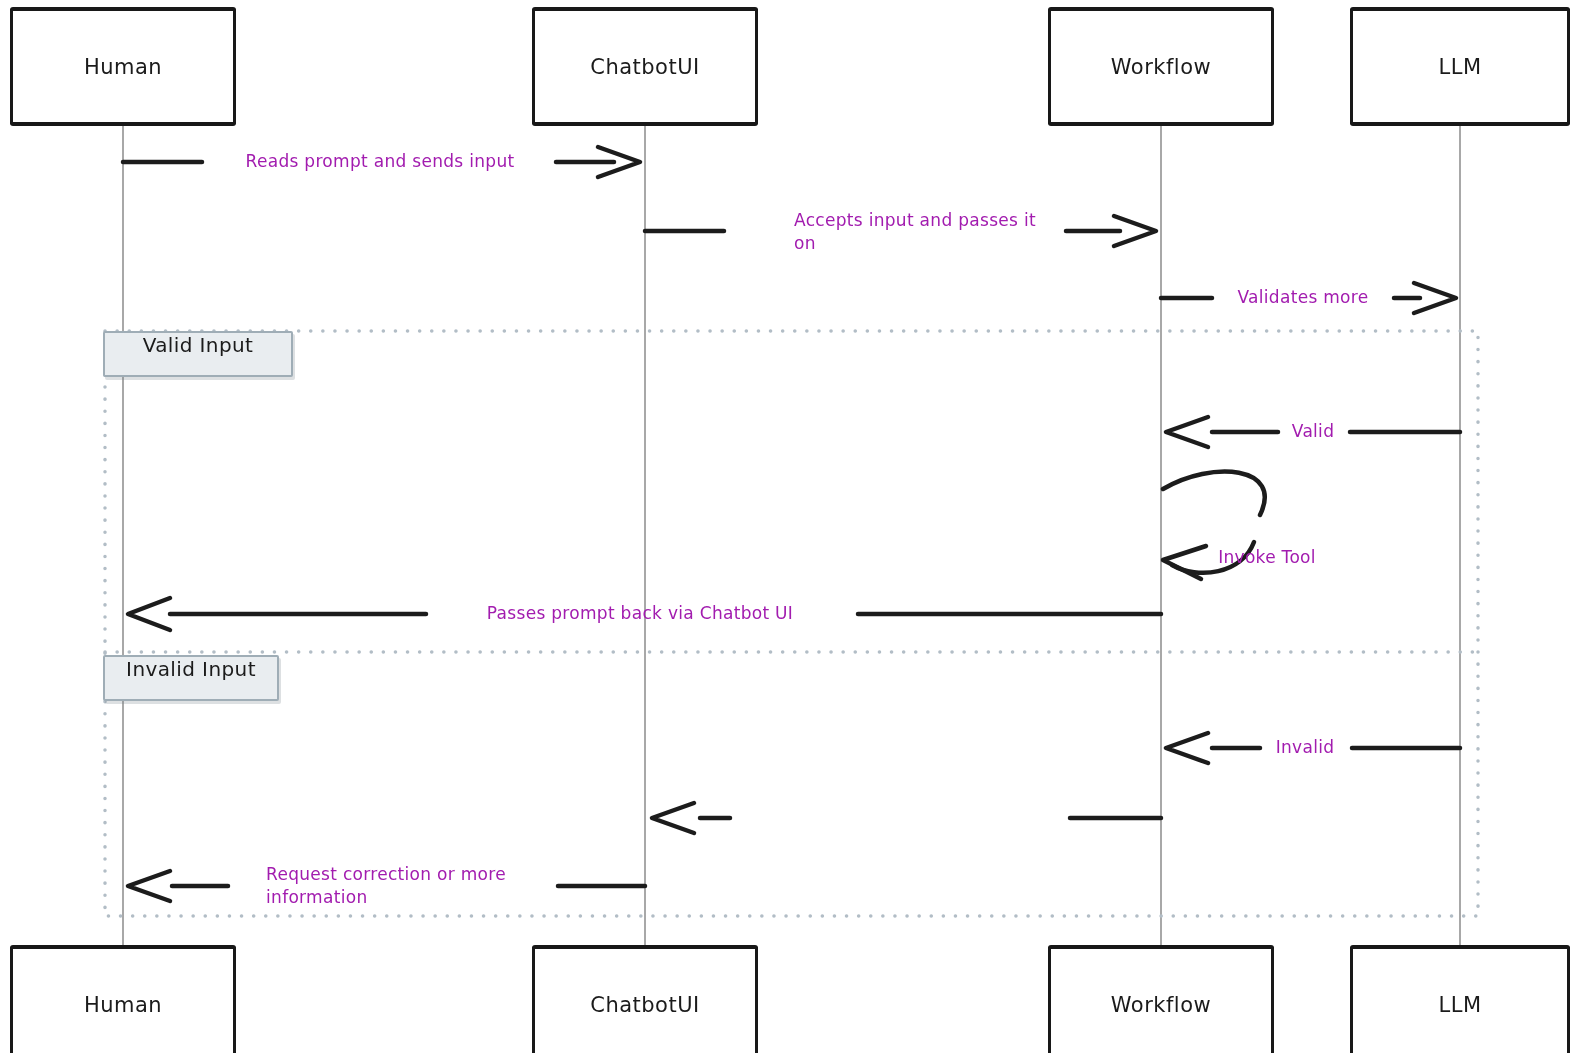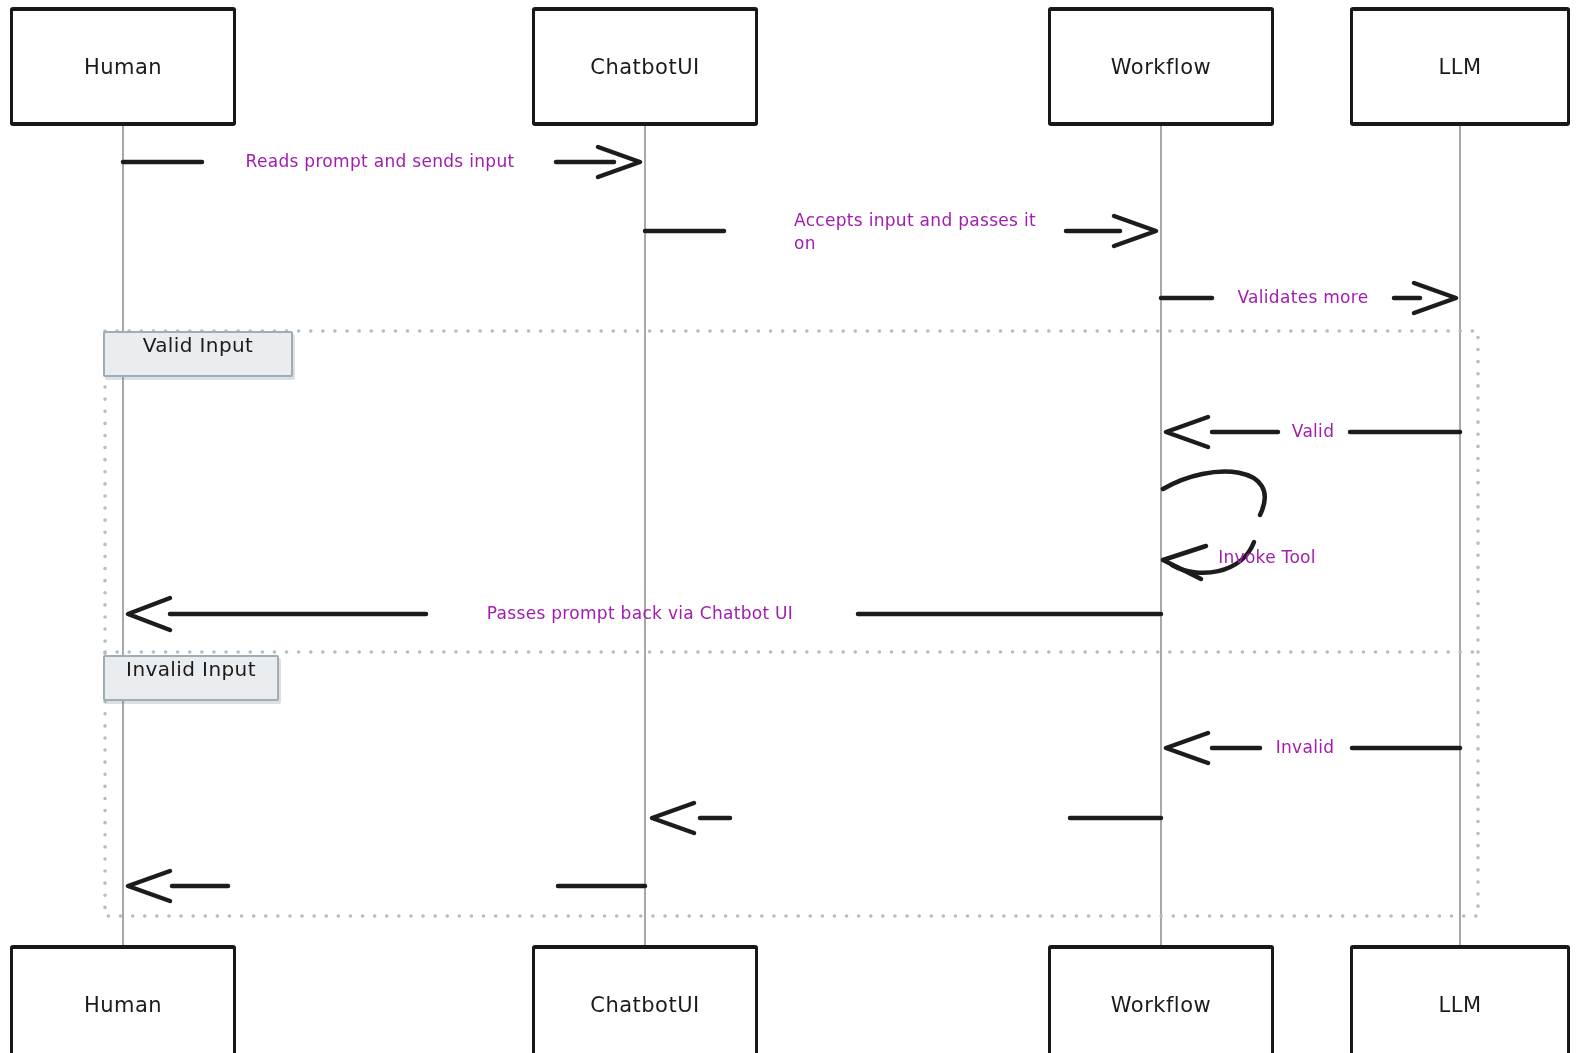--- a/index.html
+++ b/index.html
@@ -135,20 +135,22 @@
   </svg>
 
   <div class="msg-label" style="left:380px;  top:161px;">Reads prompt and sends input</div>
   <div class="msg-label" style="left:895px;  top:232px;margin-left:20px;">Accepts input and passes it
 on</div>
   <div class="msg-label" style="left:1303px; top:297px;">Validates more</div>
   <div class="msg-label" style="left:1313px; top:431px;">Valid</div>
   <div class="msg-label" style="left:1267px; top:530px;margin-top:27px;">Invoke Tool</div>
   <div class="msg-label" style="left:640px;  top:613px;">Passes prompt back via Chatbot UI</div>
   <div class="msg-label" style="left:1305px; top:747px;">Invalid</div>
+  <div class="msg-label" style="left:386px;  top:886px;">Request correction or more
+information</div>
 
   <div class="frame-label" style="left:103px; top:331px; width:190px;">
     <span>Valid Input</span>
   </div>
   <div class="frame-label" style="left:103px; top:655px; width:176px;">
     <span>Invalid Input</span>
   </div>
 
   <div class="actor" style="left:10px;   top:8px;">
     <span>Human</span>

